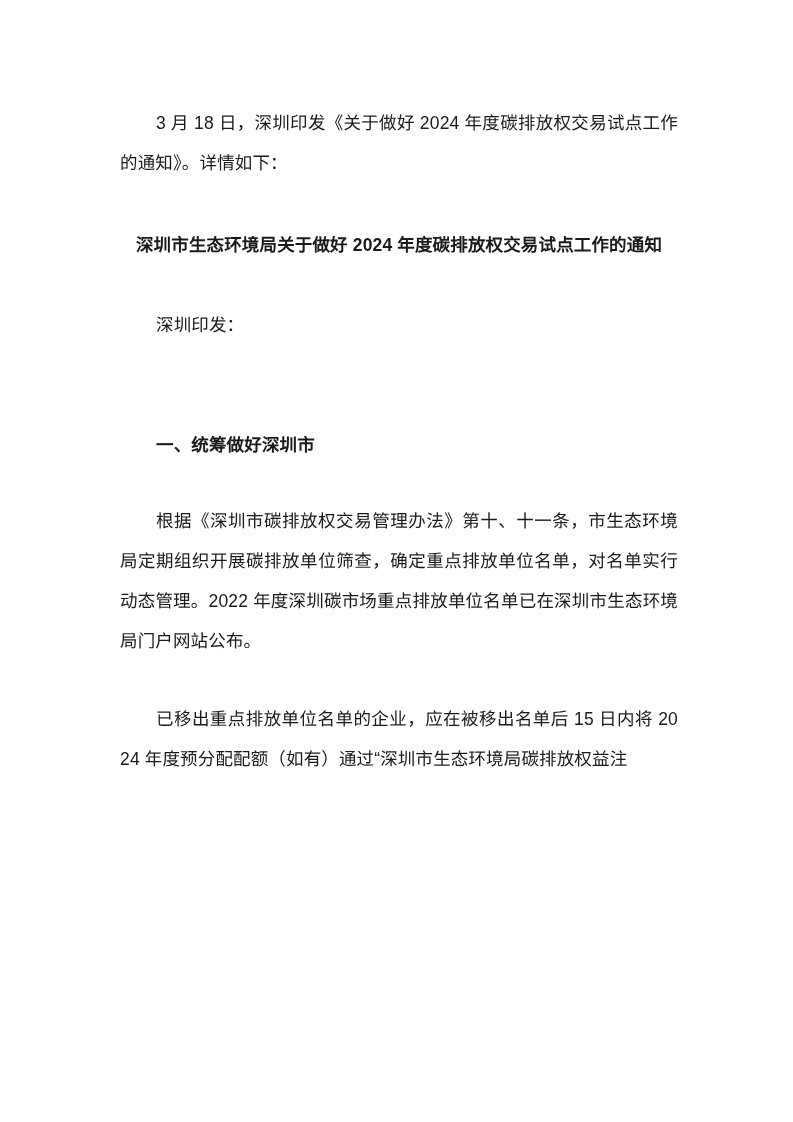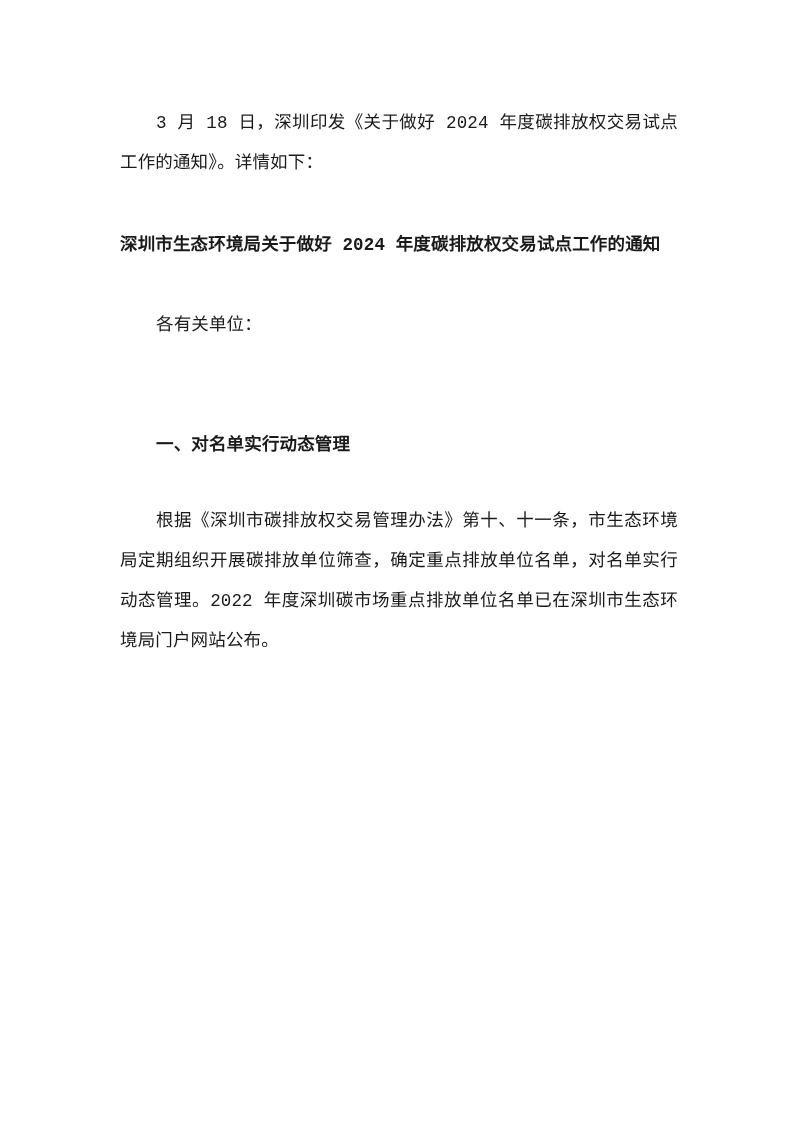--- a/index.html
+++ b/index.html
@@ -16,21 +16,20 @@
   }
 
   .page {
     position: relative;
     width: 793px;
     height: 1122px;
     background: #ffffff;
     margin: 0 auto;
     overflow: hidden;
     box-sizing: border-box;
-    font-family: Liberation Mono, monospace;
   }
 
   .doc-body {
     position: absolute;
     left: 120px;
     top: 103px;
     width: 558px;
   }
 
   
@@ -50,21 +49,21 @@
   .para {
     text-indent: 36px;
   }
 
   .salutation {
     text-indent: 36px;
   }
 
   .doc-title {
     font-weight: bold;
-    text-align: left;
+    text-align: center;
     text-indent: 0;
     word-break: break-all;
   }
 
   .section-heading {
     font-weight: bold;
     text-indent: 36px;
   }
 
   
@@ -83,30 +82,31 @@
   <div class="doc-body">
 
     <p class="para">3 月 18 日，深圳印发《关于做好 2024 年度碳排放权交易试点工作的通知》。详情如下：</p>
 
     <div class="spacer gap-title"></div>
 
     <h1 class="doc-title">深圳市生态环境局关于做好 2024 年度碳排放权交易试点工作的通知</h1>
 
     <div class="spacer gap-salutation"></div>
 
-    <p class="salutation">各有关单位：</p>
+    <p class="salutation">深圳印发：</p>
 
     <div class="spacer gap-body"></div>
 
 
     <div class="spacer gap-heading"></div>
 
-    <h2 class="section-heading">一、对名单实行动态管理</h2>
+    <h2 class="section-heading">一、统筹做好深圳市</h2>
 
     <div class="spacer gap-after-heading"></div>
 
     <p class="para">根据《深圳市碳排放权交易管理办法》第十、十一条，市生态环境局定期组织开展碳排放单位筛查，确定重点排放单位名单，对名单实行动态管理。2022 年度深圳碳市场重点排放单位名单已在深圳市生态环境局门户网站公布。</p>
 
     <div class="spacer gap-para"></div>
 
+    <p class="para">已移出重点排放单位名单的企业，应在被移出名单后 15 日内将 2024 年度预分配配额（如有）通过“深圳市生态环境局碳排放权益注</p>
 
   </div>
 </div>
 
 </body></html>

